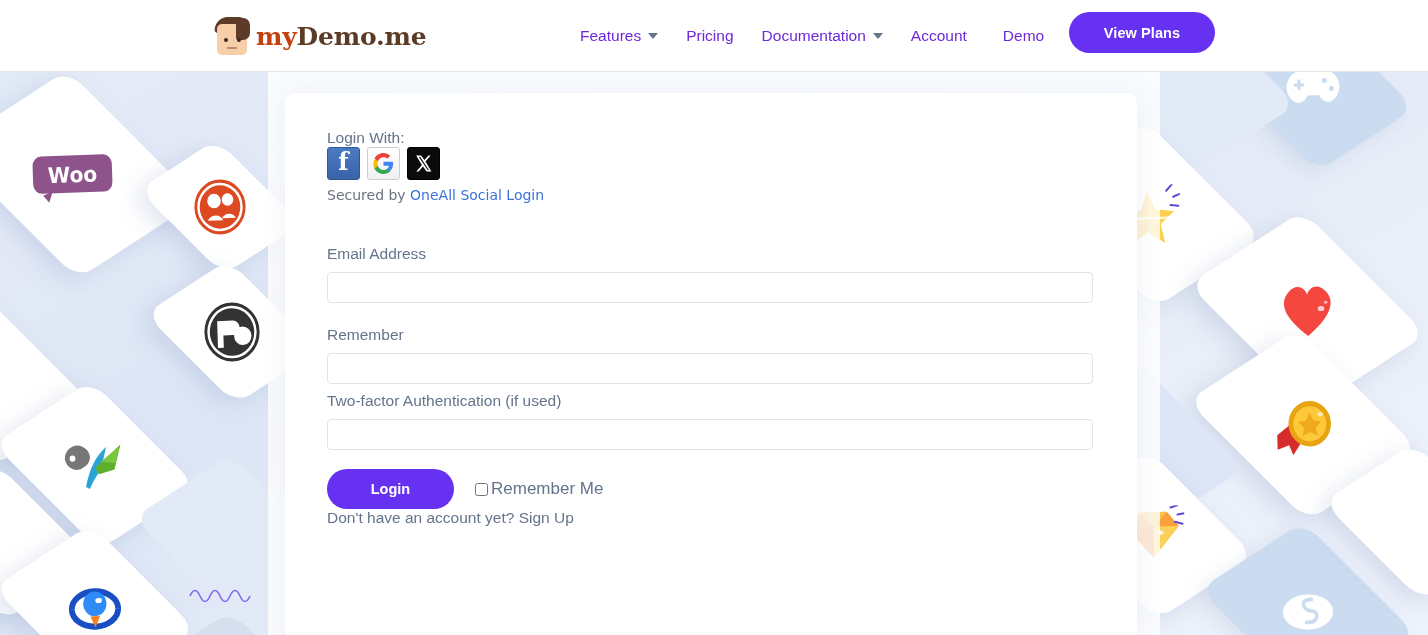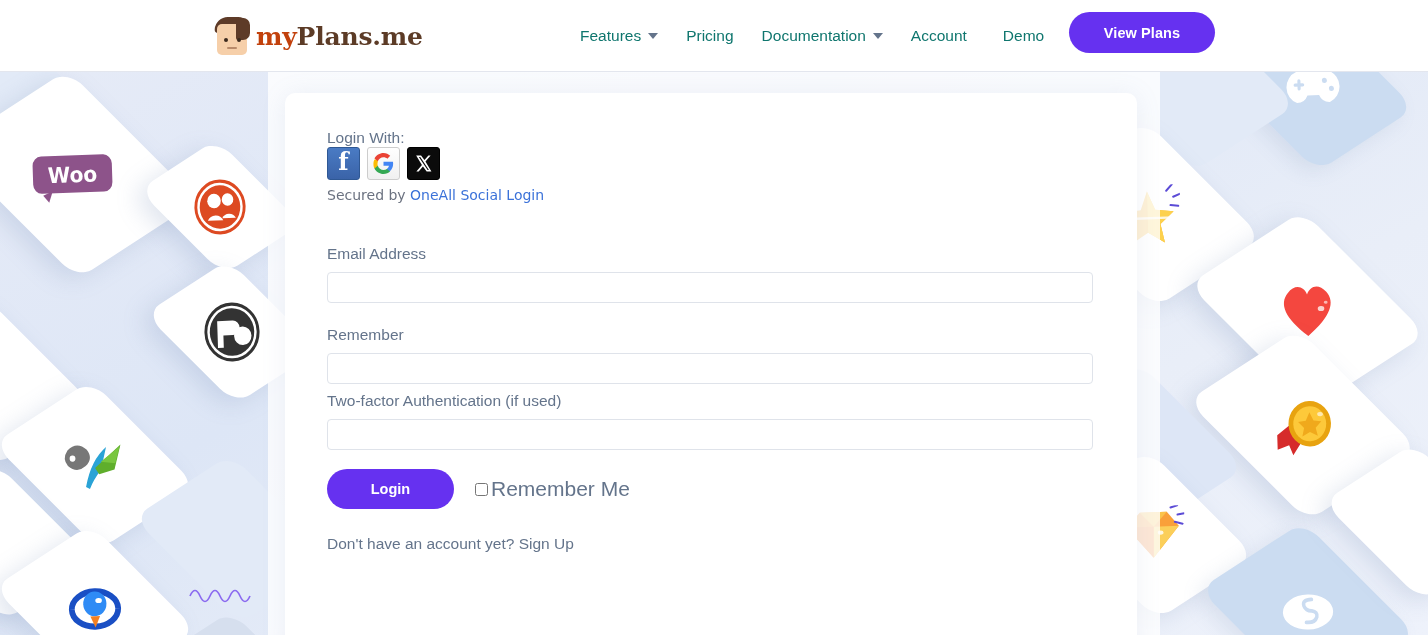--- a/index.html
+++ b/index.html
@@ -54,21 +54,21 @@
     font-size: 25px; font-weight: bold; letter-spacing: -0.2px;
   }
   .logo-my { color: #c2410c; }
   .logo-cred { color: #5c3b26; }
 
   .nav {
     position: absolute; left: 566px; top: 0; height: 72px;
     display: flex; align-items: center;
   }
   .nav-item {
-    color: #0f766e; font-size: 15.5px;
+    color: #6d28d9; font-size: 15.5px;
     padding: 0 14px; display: flex; align-items: center; gap: 7px;
     cursor: pointer; white-space: nowrap;
   }
   .nav-item.wide { padding-right: 22px; }
   .caret {
     width: 0; height: 0;
     border-left: 5px solid transparent; border-right: 5px solid transparent;
     border-top: 6px solid #64748b; display: inline-block;
   }
   .view-plans {
@@ -186,22 +186,22 @@
   .btn-row { display: flex; align-items: center; gap: 21px; margin-top: 19px; }
   .btn-login {
     width: 127px; height: 40px;
     background: #6631f0; color: #fff;
     border: none; border-radius: 21px;
     font-family: "Liberation Sans", sans-serif;
     font-size: 14.5px; font-weight: bold; cursor: pointer;
   }
   .remember { display: flex; align-items: center; gap: 3px; cursor: pointer; }
   .remember input { width: 13px; height: 13px; margin: 0; cursor: pointer; }
-  .remember span { color: #64748b; font-size: 21px; }
-  .signup { margin-top: 26px; color: #64748b; font-size: 15.5px; }
+  .remember span { color: #64748b; font-size: 17px; }
+  .signup { color: #64748b; font-size: 15.5px; }
   .signup a { color: #64748b; text-decoration: none; }
 </style>
 </head>
 <body>
 
 <div class="bg">
 
   <div class="bg-left">
     <div class="iso iso-pale" style="left:-90px; top:-50px; width:180px; height:180px;"></div>
     <div class="iso iso-white" style="left:-20px; top:10px; width:185px; height:185px;">
@@ -339,21 +339,21 @@
 <div class="header">
   <div class="logo-wrap">
     <div class="avatar">
       <div class="av-hair"></div>
       <div class="av-face"></div>
       <div class="av-hair2"></div>
       <div class="av-eye l"></div>
       <div class="av-eye r"></div>
       <div class="av-mouth"></div>
     </div>
-    <div class="logo-text"><span class="logo-my">my</span><span class="logo-cred">Plans.me</span></div>
+    <div class="logo-text"><span class="logo-my">my</span><span class="logo-cred">Demo.me</span></div>
   </div>
 
   <nav class="nav">
     <div class="nav-item">
       <span>Features</span>
       <span class="caret"></span>
     </div>
     <div class="nav-item">
       <span>Pricing</span>
     </div>

